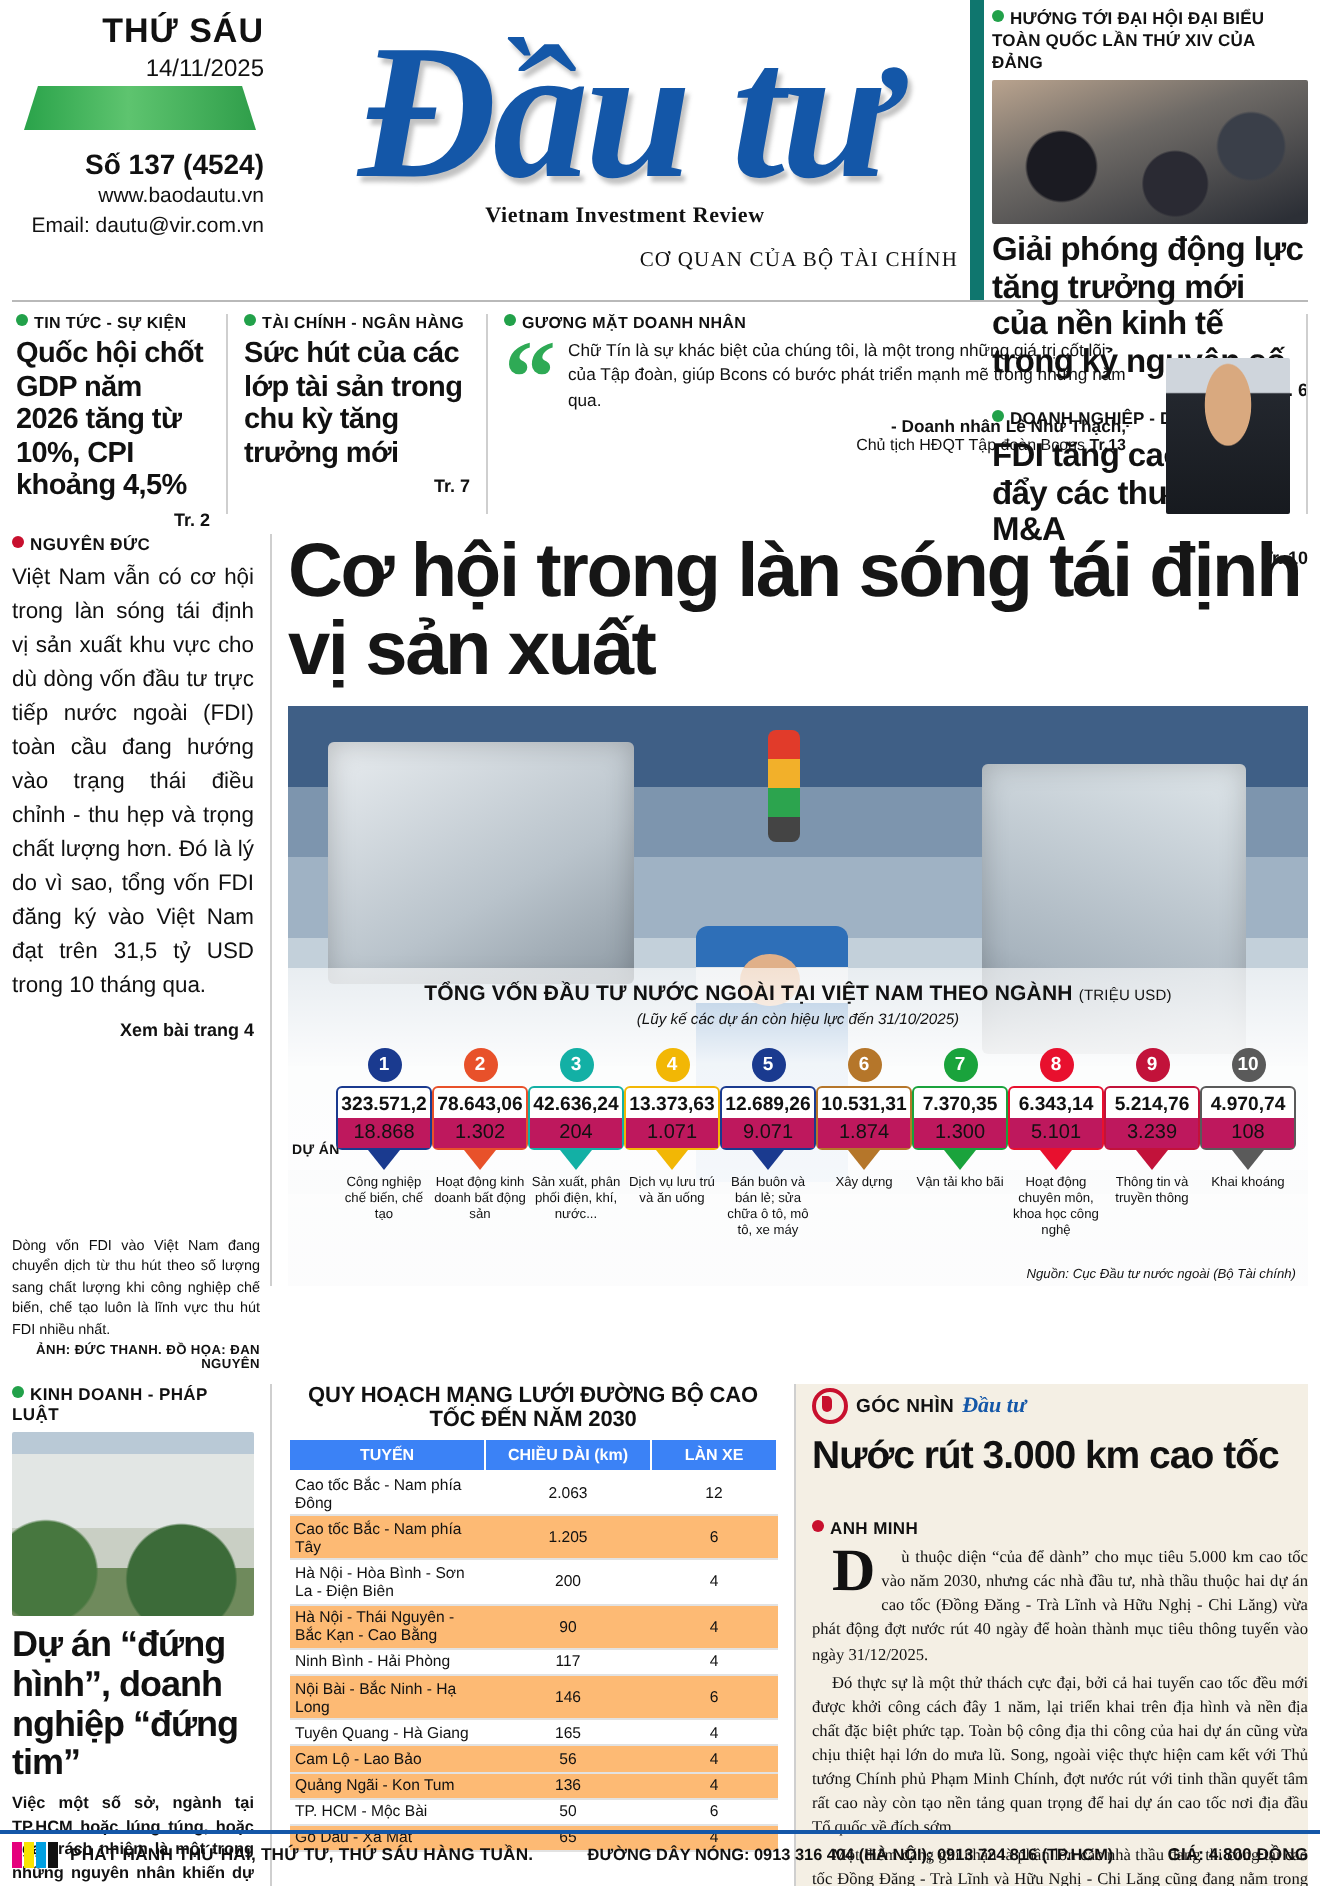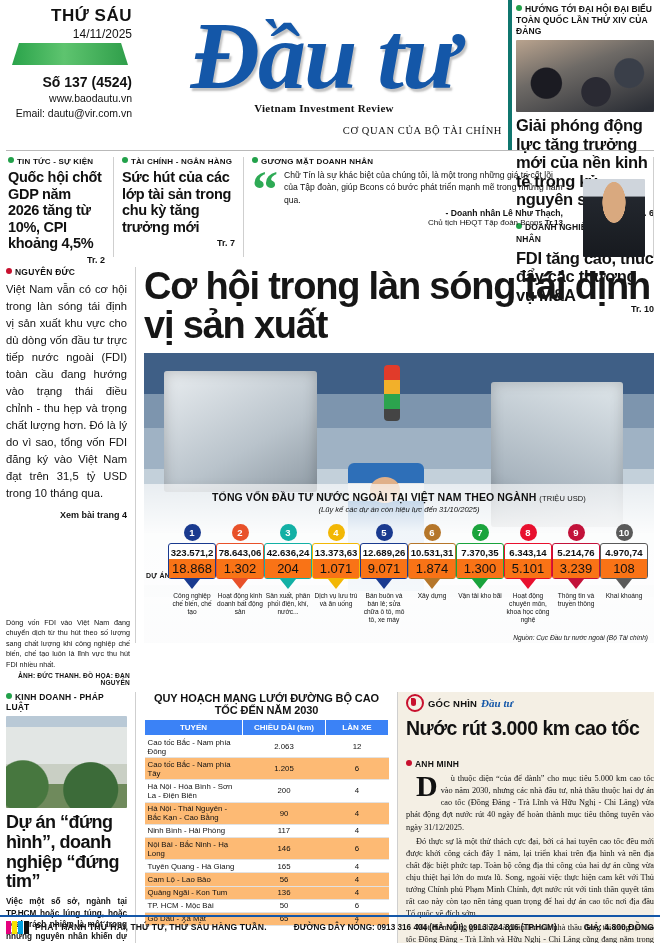--- a/index.html
+++ b/index.html
@@ -17,21 +17,21 @@
   .issue{font-size:14px;font-weight:bold;margin-top:9px;}
   .weblink{font-size:10.5px;margin-top:2px;line-height:1.25;}
   .mh-center{flex:1;position:relative;text-align:center;}
   .logo{font-family:"Liberation Serif",serif;font-weight:bold;font-style:italic;
       font-size:96px;line-height:104px;color:#1457a8;margin-top:4px;letter-spacing:-2px;
       text-shadow:2px 3px 2px rgba(120,120,120,.45);}
   .vir{font-family:"Liberation Serif",serif;font-weight:bold;font-size:11px;
       letter-spacing:.3px;margin-top:-6px;}
   .mh-org{position:absolute;right:6px;bottom:14px;font-family:"Liberation Serif",serif;
       font-size:10.5px;letter-spacing:.6px;}
-  .mh-right{width:152px;padding:4px 6px 0 4px;box-sizing:border-box;border-left:4px solid #0f766e;}
+  .mh-right{width:175px;padding:4px 6px 0 4px;box-sizing:border-box;border-left:7px solid #0f766e;}
   .kicker{font-size:8.5px;font-weight:bold;letter-spacing:.1px;line-height:1.3;text-transform:uppercase;}
   .dot{display:inline-block;width:6px;height:6px;border-radius:50%;background:#22a14a;margin-right:3px;vertical-align:1px;}
   .dot.red{background:#c8102e;}
   .mh-photo{height:72px;margin-top:3px;border-radius:1px;
       background:
         radial-gradient(circle at 22% 60%,#1b1b22 0 13%,transparent 14%),
         radial-gradient(circle at 58% 72%,#2a2a33 0 15%,transparent 16%),
         radial-gradient(circle at 82% 46%,#3a3f49 0 12%,transparent 13%),
         linear-gradient(160deg,#b9a38e,#6e6a66 40%,#2c2f36 95%);}
   .mh-head{font-size:16.5px;font-weight:bold;line-height:1.12;margin-top:4px;letter-spacing:-.3px;}
@@ -92,21 +92,21 @@
   .ch-title{text-align:center;font-size:10.5px;font-weight:bold;letter-spacing:.1px;padding-top:7px;}
   .ch-unit{font-size:7.5px;font-weight:normal;}
   .ch-sub{text-align:center;font-size:7.6px;font-style:italic;margin-top:2px;}
   .ch-rowlabel{position:absolute;left:2px;top:88px;font-size:7px;font-weight:bold;letter-spacing:.2px;}
   .bars{display:flex;justify-content:space-between;padding:8px 6px 0 24px;box-sizing:border-box;}
   .bar{flex:1;text-align:center;position:relative;}
   .b-num{display:inline-block;width:17px;height:17px;border-radius:50%;color:#fff;
       font-size:9.5px;font-weight:bold;line-height:17px;text-align:center;margin-bottom:2px;}
   .b-box{border:1.6px solid #000;border-radius:3px;padding:1px 0 0 0;background:#fff;position:relative;}
   .b-val{font-size:9.6px;font-weight:bold;padding:2px 0 1px;}
-  .b-proj{font-size:13px;background:#f97316;padding:2px 0;}
+  .b-proj{font-size:10px;background:#be185d;padding:2px 0;}
   .b-caret{width:0;height:0;margin:0 auto;border-left:8px solid transparent;border-right:8px solid transparent;
       border-top:10px solid #000;}
   .b-label{font-size:6.6px;line-height:1.25;margin-top:3px;padding:0 1px;}
   .ch-src{position:absolute;right:6px;bottom:2px;font-size:6.6px;font-style:italic;}
 
   .photo-cap{font-size:7.2px;line-height:1.45;margin-top:6px;text-align:justify;}
   .photo-credit{font-size:6.6px;font-weight:bold;text-align:right;margin-top:2px;letter-spacing:.2px;}
 
   
   .bottom{display:flex;padding:4px 6px 0 6px;box-sizing:border-box;}

